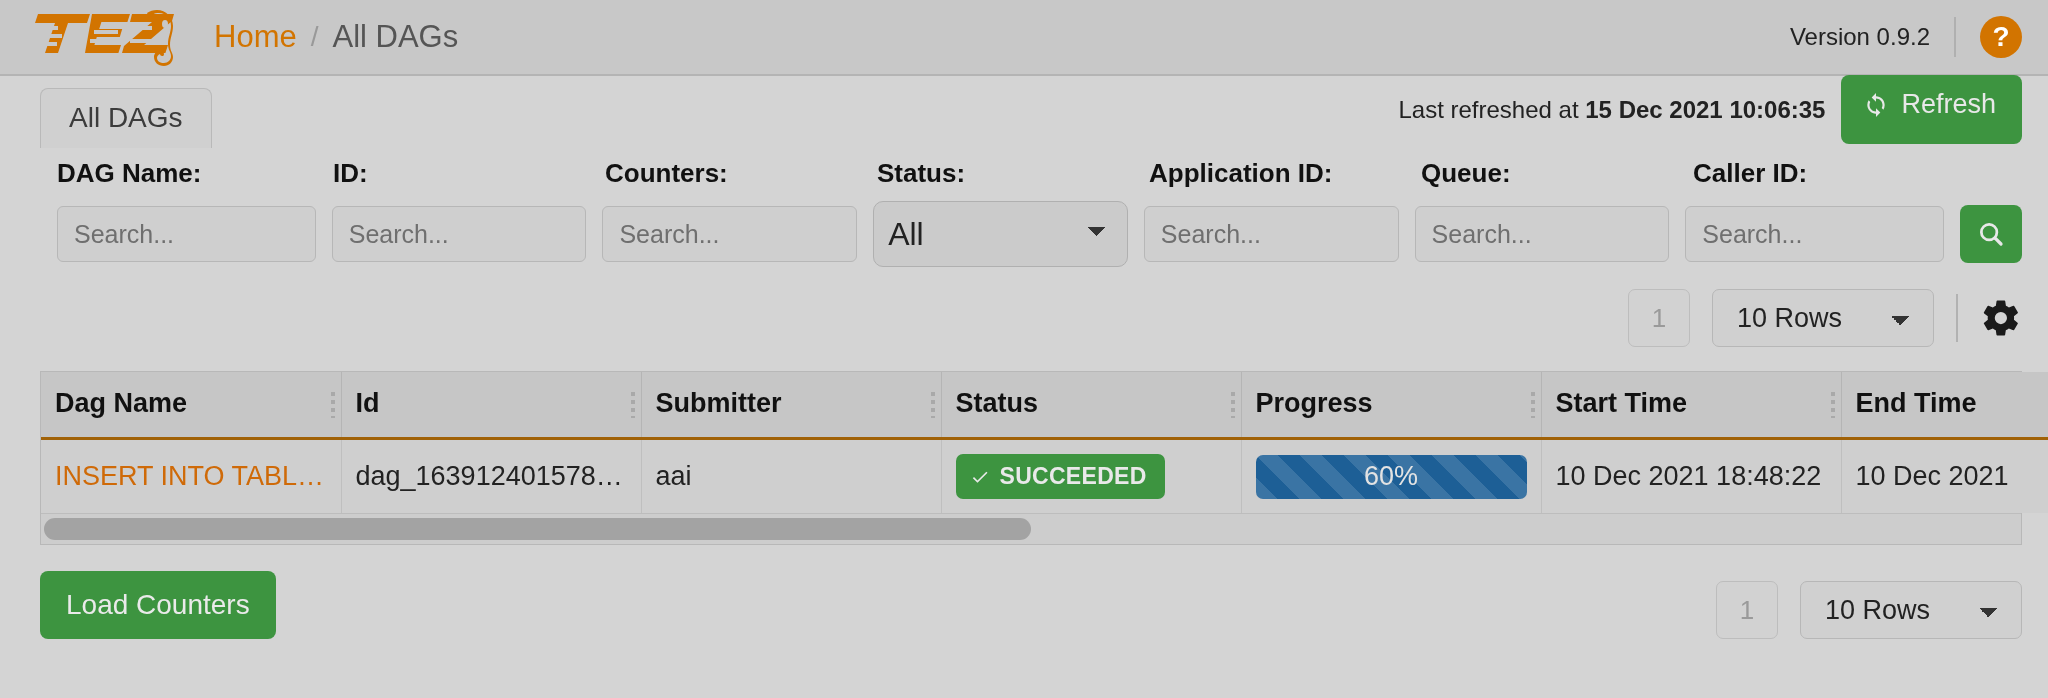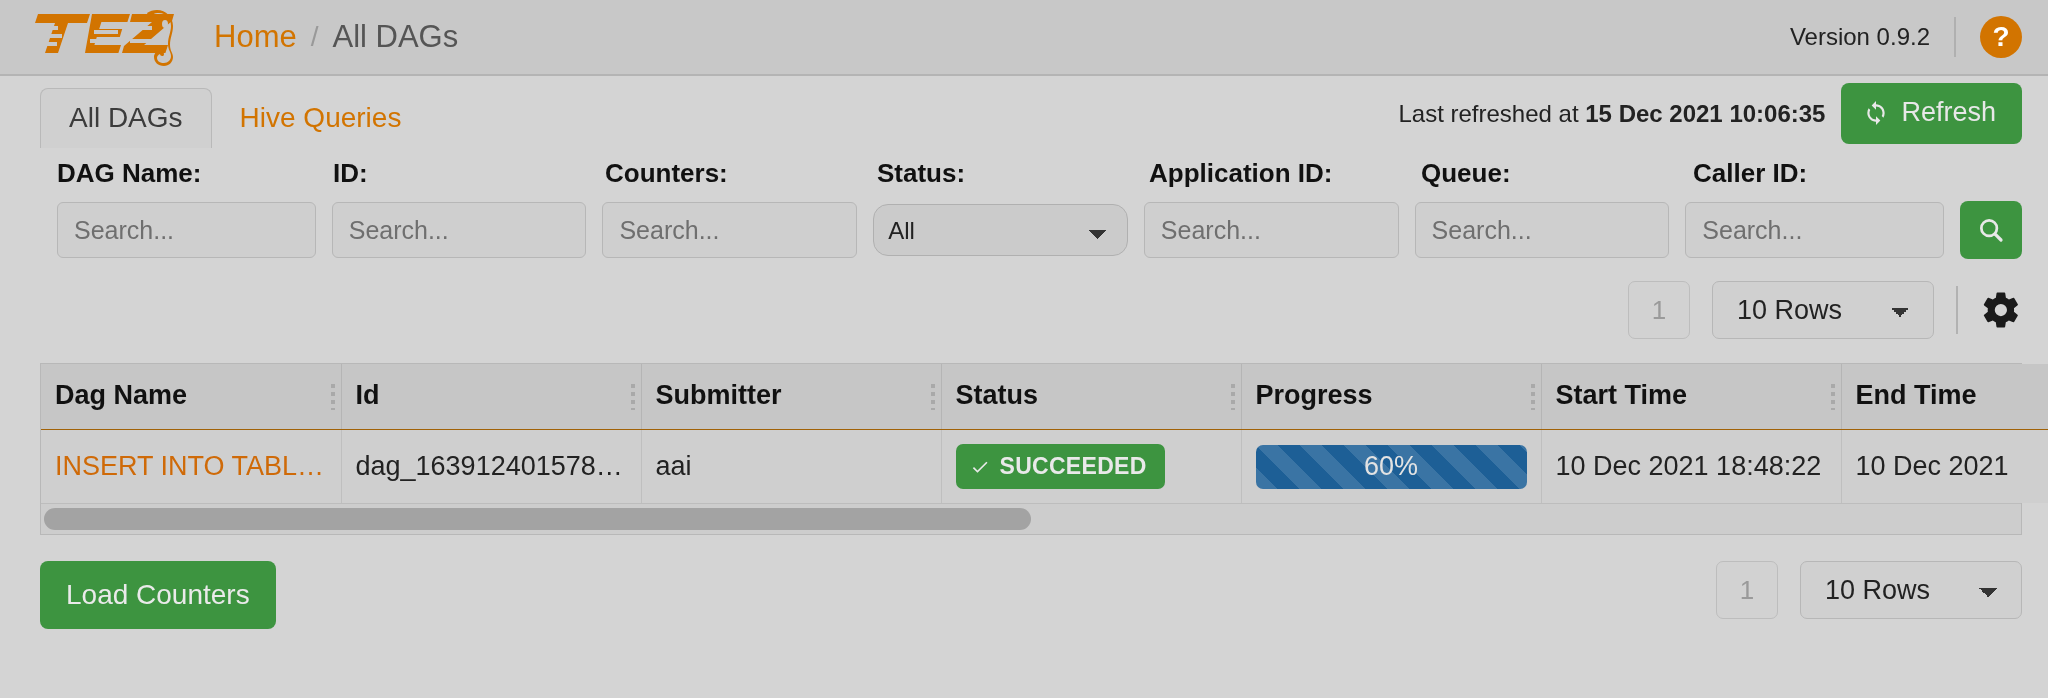--- a/index.html
+++ b/index.html
@@ -120,21 +120,21 @@
     margin-right: 16px;
     white-space: nowrap;
   }
   .refreshed-text b { font-weight: bold; }
   .btn-refresh {
     background: #3d9440;
     color: #e8e8e8;
     border: none;
     border-radius: 8px;
     font-size: 27px;
-    padding: 14px 26px 16px 22px;
+    padding: 14px 26px 24px 22px;
     display: flex;
     align-items: center;
     gap: 12px;
     cursor: pointer;
     font-family: inherit;
   }
 
   
   .filters {
     padding: 10px 26px 0 40px;
@@ -168,26 +168,26 @@
     border-radius: 6px;
     font-size: 25px;
     color: #555;
     padding: 0 16px;
     font-family: inherit;
     outline: none;
   }
   .finput::placeholder { color: #6f6f6f; }
   .fselect {
     width: 100%;
-    height: 52px;
+    height: 66px;
     box-sizing: border-box;
     background: #cbcbcb;
     border: 1px solid #b0b0b0;
-    border-radius: 15px;
-    font-size: 24px;
+    border-radius: 10px;
+    font-size: 32px;
     color: #222;
     padding: 0 14px;
     font-family: inherit;
     appearance: none;
     -webkit-appearance: none;
     outline: none;
     cursor: pointer;
     background-image: linear-gradient(45deg, transparent 50%, #333 50%),
                       linear-gradient(135deg, #333 50%, transparent 50%);
     background-position: calc(100% - 30px) 25px, calc(100% - 21px) 25px;
@@ -269,21 +269,21 @@
     table-layout: fixed;
   }
   table.dagtable th {
     background: #c6c6c6;
     text-align: left;
     font-size: 27px;
     font-weight: bold;
     color: #111;
     padding: 16px 14px 18px;
     border-right: 1px solid #b5b5b5;
-    border-bottom: 1px solid #a16207;
+    border-bottom: 3px solid #a16207;
     position: relative;
     white-space: nowrap;
     overflow: hidden;
   }
   table.dagtable th .grip {
     position: absolute;
     right: 6px;
     top: 50%;
     transform: translateY(-50%);
     width: 4px;
@@ -347,21 +347,21 @@
     width: 50%;
     height: 100%;
     background: #a3a3a3;
     border-radius: 11px;
     cursor: grab;
   }
 
   
   .bottombar {
     display: flex;
-    align-items: flex-start;
+    align-items: flex-end;
     padding: 26px 26px 0 40px;
   }
   .btn-load {
     background: #3d9440;
     color: #eaeaea;
     border: none;
     border-radius: 8px;
     font-size: 28px;
     padding: 18px 26px;
     cursor: pointer;
@@ -405,21 +405,20 @@
       <span>Version</span>
       <b>0.9.2</b>
     </span>
     <div class="nav-divider"></div>
     <div class="help-icon">?</div>
   </div>
 </div>
 
 <div class="tabrow">
   <div class="tab active">All DAGs</div>
-  <div class="tab inactive">Hive Queries</div>
   <div class="tab-right">
     <span class="refreshed-text">
       <span>Last refreshed at</span>
       <b>15 Dec 2021 10:06:35</b>
     </span>
     <button class="btn-refresh">
       <svg width="26" height="26" viewBox="0 0 24 24">
         <path fill="#e8e8e8" d="M12 4V1L8 5l4 4V6c3.3 0 6 2.7 6 6 0 1-.3 2-.7 2.8l1.5 1.5C19.6 15 20 13.6 20 12c0-4.4-3.6-8-8-8zm0 14c-3.3 0-6-2.7-6-6 0-1 .3-2 .7-2.8L5.2 7.7C4.4 9 4 10.4 4 12c0 4.4 3.6 8 8 8v3l4-4-4-4v3z"></path>
       </svg>
       <span>Refresh</span>

